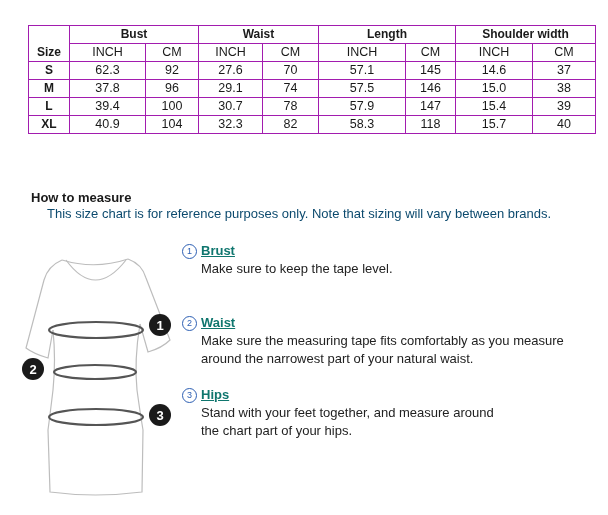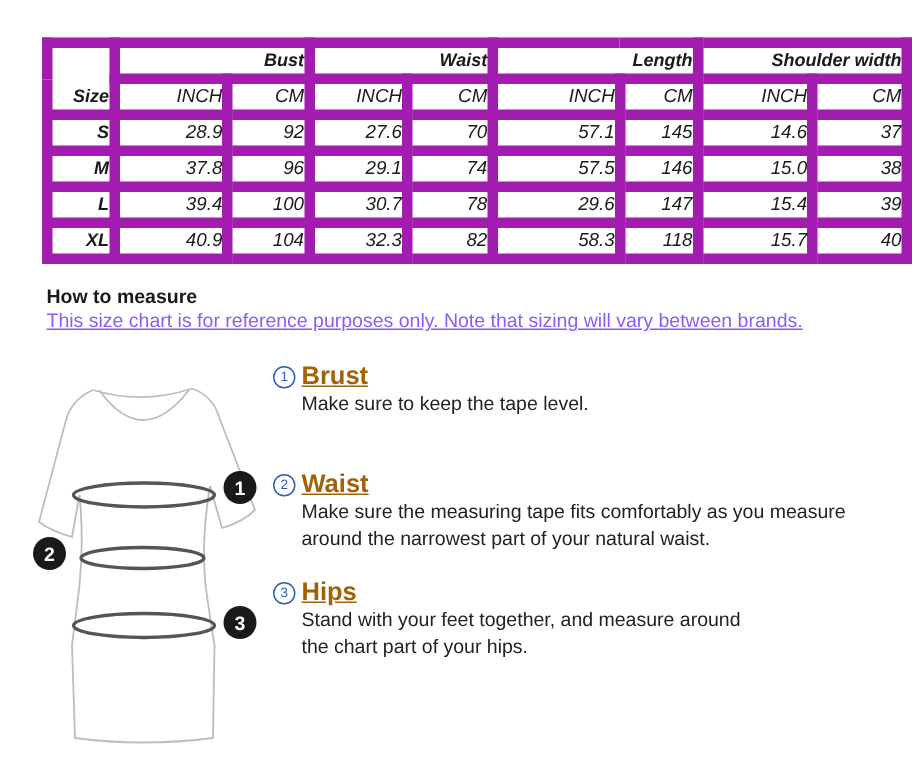--- a/index.html
+++ b/index.html
@@ -1,29 +1,29 @@
 <!DOCTYPE html>
 <html><head>
 <meta charset="utf-8">
 <style>
   html, body { margin: 0; padding: 0; background: #ffffff; }
   body { width: 608px; height: 515px; position: relative; overflow: hidden; font-family: "Liberation Sans", sans-serif; color: #1a1a1a; }
   table.size { position: absolute; left: 28px; top: 25px; border-collapse: collapse; font-size: 12.5px; }
-  table.size td, table.size th { border: 7px solid #a21caf; text-align: right; padding: 0; height: 17px; line-height: 17px; font-weight: normal; font-style: italic; }
+  table.size td, table.size th { border: 1px solid #a21caf; text-align: center; padding: 0; height: 17px; line-height: 17px; font-weight: normal; }
   table.size th.grp { font-weight: bold; font-size: 12px; }
   table.size th.sizehdr { font-weight: bold; font-size: 12px; vertical-align: bottom; }
   table.size td.sz { font-weight: bold; font-size: 12px; }
   .c0 { width: 40px; } .c1 { width: 75px; } .c2 { width: 52px; } .c3 { width: 63px; } .c4 { width: 55px; }
   .c5 { width: 86px; } .c6 { width: 49px; } .c7 { width: 76px; } .c8 { width: 62px; }
   .howto-title { position: absolute; left: 31px; top: 190px; font-weight: bold; font-size: 13px; }
-  .howto-note { position: absolute; left: 31px; top: 206px; font-size: 13px; color: #8b5cf6; text-decoration: underline; }
+  .howto-note { position: absolute; left: 47px; top: 206px; font-size: 13px; color: #0c4a6e; }
   .section { position: absolute; left: 182px; font-size: 13px; line-height: 18px; }
   .section .head { display: flex; align-items: center; gap: 4px; }
   .num-circle { display: inline-block; width: 13px; height: 13px; border: 1px solid #2d5fb3; border-radius: 50%; color: #2d5fb3; font-size: 9px; line-height: 13px; text-align: center; }
-  .section .link { color: #a16207; font-weight: bold; text-decoration: underline; font-size: 17px; }
+  .section .link { color: #0f766e; font-weight: bold; text-decoration: underline; font-size: 13px; }
   .section .desc { padding-left: 19px; color: #222; }
   .figure { position: absolute; left: 0; top: 240px; width: 190px; height: 275px; }
 </style>
 </head>
 <body>
 
 <table class="size">
   <tbody>
       <tr>
     <th class="sizehdr c0" rowspan="2">Size</th>
@@ -37,21 +37,21 @@
     <th class="c2">CM</th>
     <th class="c3">INCH</th>
     <th class="c4">CM</th>
     <th class="c5">INCH</th>
     <th class="c6">CM</th>
     <th class="c7">INCH</th>
     <th class="c8">CM</th>
   </tr>
   <tr>
     <td class="sz">S</td>
-    <td>28.9</td>
+    <td>62.3</td>
     <td>92</td>
     <td>27.6</td>
     <td>70</td>
     <td>57.1</td>
     <td>145</td>
     <td>14.6</td>
     <td>37</td>
   </tr>
   <tr>
     <td class="sz">M</td>
@@ -63,21 +63,21 @@
     <td>146</td>
     <td>15.0</td>
     <td>38</td>
   </tr>
   <tr>
     <td class="sz">L</td>
     <td>39.4</td>
     <td>100</td>
     <td>30.7</td>
     <td>78</td>
-    <td>29.6</td>
+    <td>57.9</td>
     <td>147</td>
     <td>15.4</td>
     <td>39</td>
   </tr>
   <tr>
     <td class="sz">XL</td>
     <td>40.9</td>
     <td>104</td>
     <td>32.3</td>
     <td>82</td>

